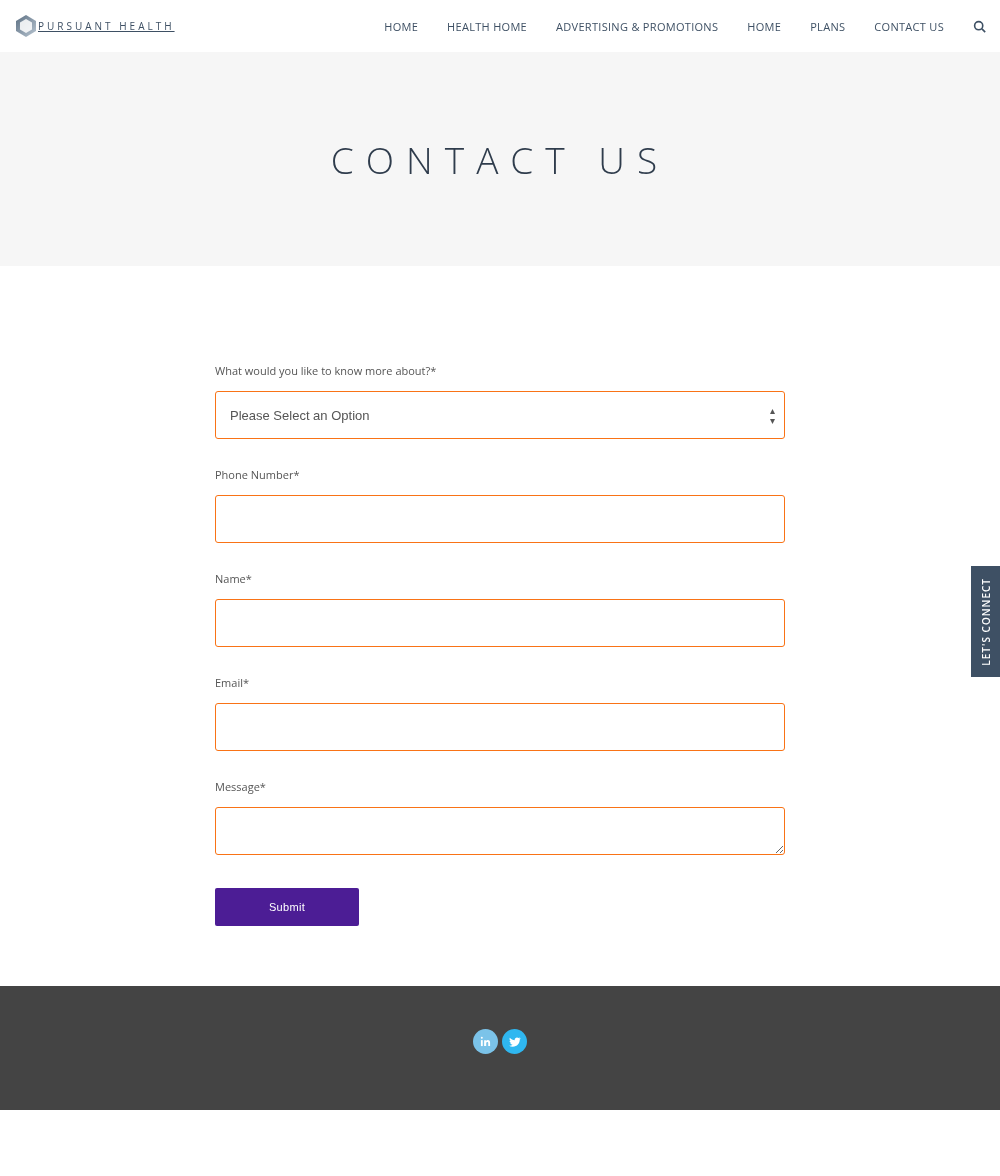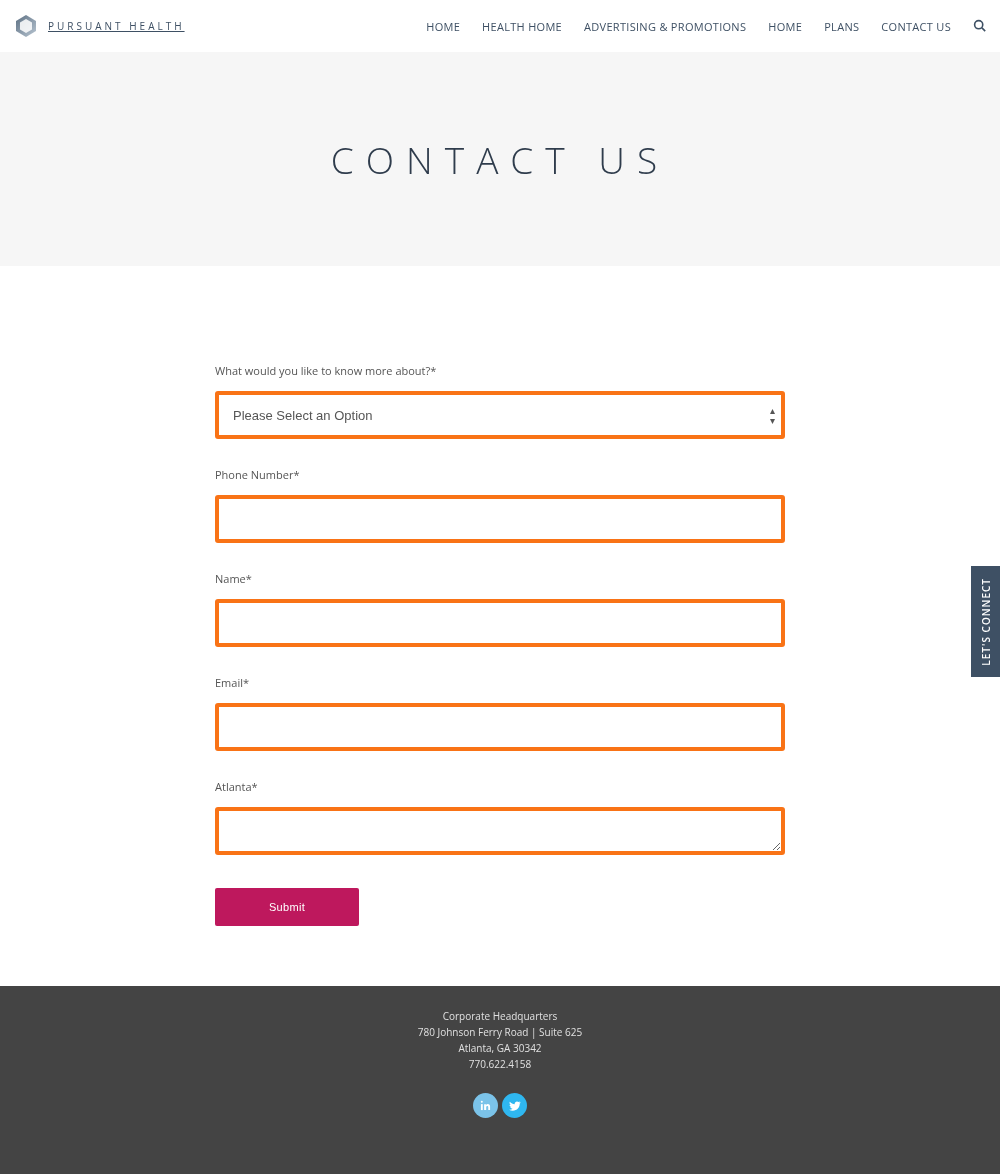--- a/index.html
+++ b/index.html
@@ -16,38 +16,37 @@
       display:flex;
       align-items:center;
       justify-content:space-between;
       padding:11px 14px 11px 14px;
       height:52px;
       border-bottom:0;
     }
     .brand {
       display:flex;
       align-items:center;
-      gap:10px;
       color:#3e5064;
     }
     .brand .logo {
       width:24px; height:24px;
       position:relative;
     }
     .brand .logo svg { display:block; }
     .brand .wordmark {
       letter-spacing:3px;
       font-size:10px;
       font-weight:500;
       color:#3e5064;
     }
     nav.main {
       display:flex;
-      align-items:flex-start;
-      gap:22px;
+      align-items:center;
+      gap:29px;
     }
     nav.main a {
       font-size:11px;
       letter-spacing:0.3px;
       color:#3e5064;
       text-decoration:none;
       white-space:nowrap;
     }
     .search-icon svg { display:block; }
 
@@ -77,21 +76,21 @@
     }
     .field { margin-bottom:28px; }
     .field label {
       display:block;
       font-size:11px;
       color:#555;
       margin-bottom:13px;
     }
     .control {
       width:100%;
-      border:4px solid #f97316;
+      border:1px solid #f97316;
       border-radius:3px;
       background:#fff;
       font-size:13px;
       color:#555;
     }
     .select-wrap {
       position:relative;
     }
     select.control {
       height:48px;
@@ -111,21 +110,21 @@
       display:flex;
       flex-direction:column;
       gap:0;
     }
     input.control { height:48px; padding:0 14px; }
     textarea.control { height:48px; padding:14px; resize:both; }
 
     .submit-btn {
       width:144px;
       height:38px;
-      background:#be185d;
+      background:#4c1d95;
       color:#fff;
       border:none;
       border-radius:2px;
       font-size:11px;
       letter-spacing:0.3px;
       cursor:pointer;
     }
 
     
     footer {
@@ -240,35 +239,29 @@
       <label>Name*</label>
       <input class="control" type="text" style="">
     </div>
 
     <div class="field">
       <label>Email*</label>
       <input class="control" type="text" style="">
     </div>
 
     <div class="field">
-      <label>Atlanta*</label>
+      <label>Message*</label>
       <textarea class="control" style=""></textarea>
     </div>
 
     <button type="button" class="submit-btn">Submit</button>
   </form>
 </section>
 
 <footer>
-  <div class="hq">
-    <p>Corporate Headquarters</p>
-    <p>780 Johnson Ferry Road | Suite 625</p>
-    <p>Atlanta, GA 30342</p>
-    <p>770.622.4158</p>
-  </div>
 
   <div class="socials">
     <a class="social linkedin" href="#">
       <svg width="11" height="11" viewBox="0 0 24 24" fill="#fff">
         <rect x="2" y="9" width="4" height="13"></rect>
         <circle cx="4" cy="4" r="2.2"></circle>
         <path d="M9 9h4v2c.8-1.4 2.4-2.3 4.1-2.3 3.4 0 4.9 2.2 4.9 5.6V22h-4v-6.2c0-1.7-.6-2.9-2.1-2.9-1.2 0-2 .8-2.3 1.7-.1.3-.1.7-.1 1.1V22H9V9z"></path>
       </svg>
     </a>
     <a class="social twitter" href="#">

